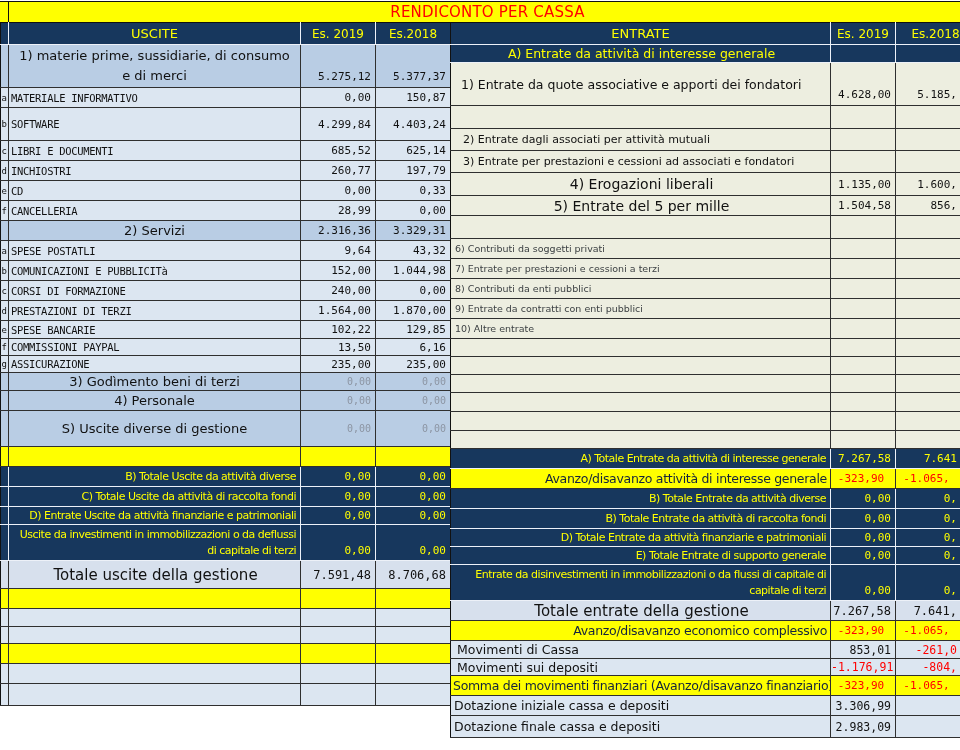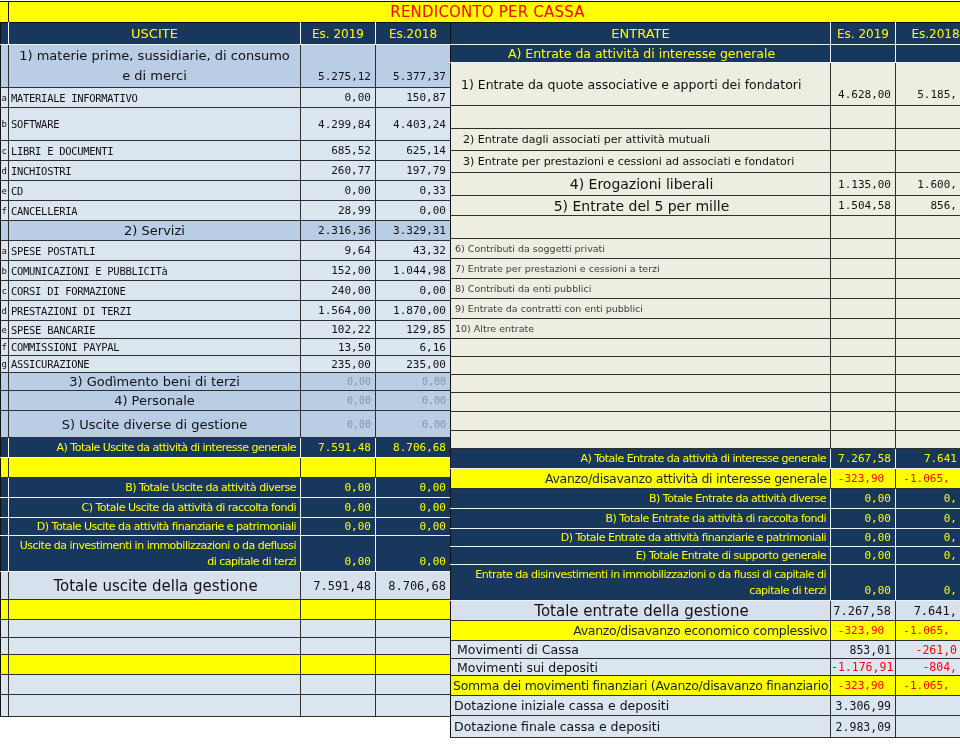--- a/index.html
+++ b/index.html
@@ -204,53 +204,47 @@
           <td class="c-label">3) Godìmento beni di terzi</td>
           <td class="c-val">0,00</td>
           <td class="c-val">0,00</td>
         </tr>
         <tr class="r-subgray" style="height: 20px;">
           <td class="c-letter"></td>
           <td class="c-label">4) Personale</td>
           <td class="c-val">0,00</td>
           <td class="c-val">0,00</td>
         </tr>
-        <tr class="r-subgray" style="height: 27px; padding-left: 48px;">
+        <tr class="r-subgray" style="height: 36px; padding-left: 48px;">
           <td class="c-letter"></td>
           <td class="c-label">S) Uscite diverse di gestione</td>
           <td class="c-val">0,00</td>
           <td class="c-val">0,00</td>
         </tr>
+        <tr class="r-yellow" style="height: 20px;">
+          <td class="c-letter"></td>
+          <td class="c-label"></td>
+          <td class="c-val"></td>
+          <td class="c-val"></td>
+        </tr>
         <tr class="r-navytot" style="height: 20px;">
           <td class="c-letter"></td>
-          <td class="c-label">A) Totale Uscite da attività di interesse generale</td>
-          <td class="c-val">7.591,48</td>
-          <td class="c-val">8.706,68</td>
-        </tr>
-        <tr class="r-yellow" style="height: 20px;">
-          <td class="c-letter"></td>
-          <td class="c-label"></td>
-          <td class="c-val"></td>
-          <td class="c-val"></td>
+          <td class="c-label">B)  Totale Uscite da attività diverse</td>
+          <td class="c-val">0,00</td>
+          <td class="c-val">0,00</td>
         </tr>
         <tr class="r-navytot" style="height: 20px;">
           <td class="c-letter"></td>
-          <td class="c-label">B)  Totale Uscite da attività diverse</td>
-          <td class="c-val">0,00</td>
-          <td class="c-val">0,00</td>
-        </tr>
-        <tr class="r-navytot" style="height: 20px;">
-          <td class="c-letter"></td>
           <td class="c-label">C)  Totale Uscite da attività di raccolta fondi</td>
           <td class="c-val">0,00</td>
           <td class="c-val">0,00</td>
         </tr>
         <tr class="r-navytot" style="height: 18px;">
           <td class="c-letter"></td>
-          <td class="c-label">D)  Totale Uscite da attività finanziarie e patrimoniali</td>
+          <td class="c-label">D)  Entrate Uscite da attività finanziarie e patrimoniali</td>
           <td class="c-val">0,00</td>
           <td class="c-val">0,00</td>
         </tr>
         <tr class="r-navy2" style="height: 36px;">
           <td class="c-letter"></td>
           <td class="c-label">Uscite da investimenti in immobilizzazioni o da deflussi di capitale di terzi</td>
           <td class="c-val">0,00</td>
           <td class="c-val">0,00</td>
         </tr>
         <tr class="r-big" style="height: 28px;">

